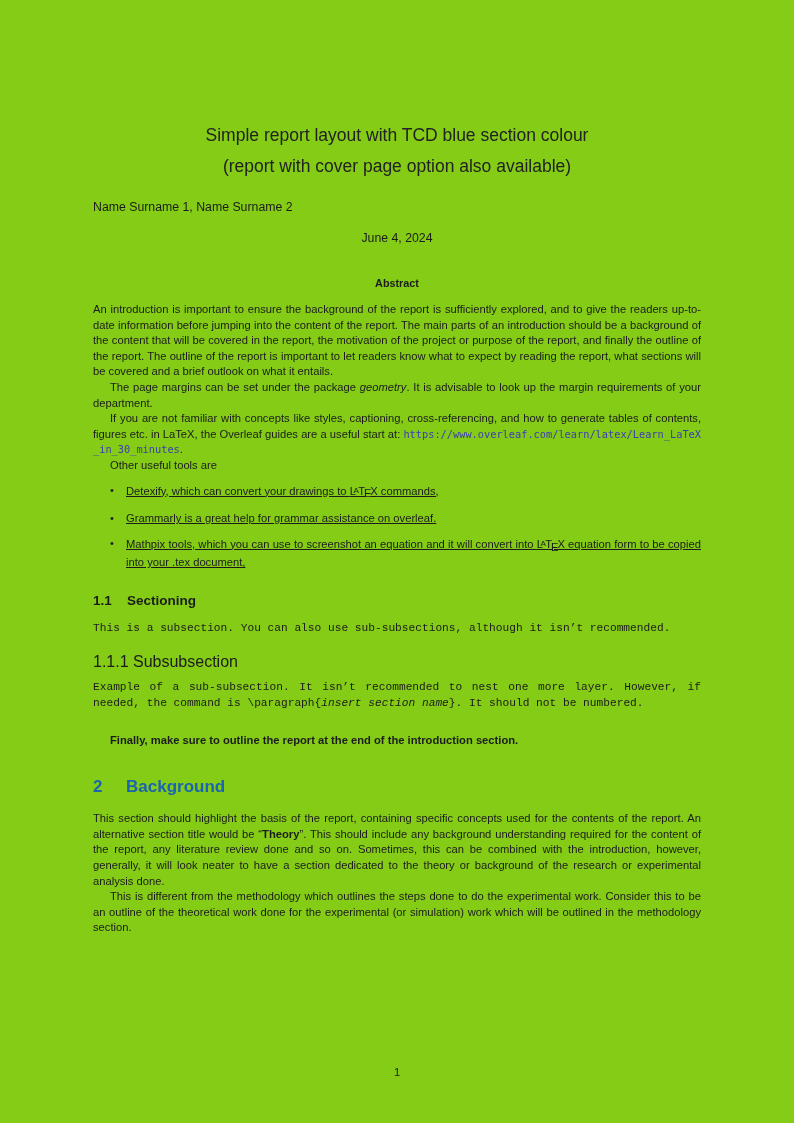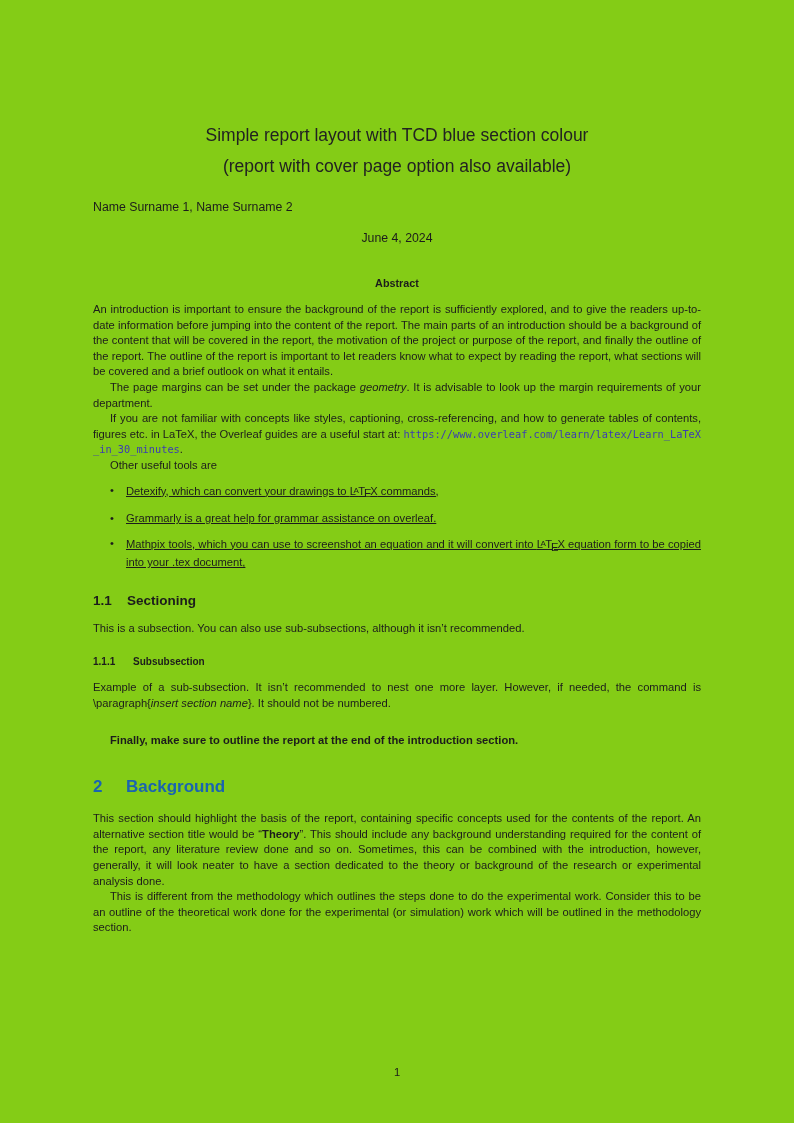--- a/index.html
+++ b/index.html
@@ -69,41 +69,42 @@
   .section-heading .sec-num { display: inline-block; min-width: 33px; }
   .subsection-heading {
     font-weight: bold;
     font-size: 13.5px;
     line-height: 20px;
     margin-top: 20px;
     color: #1c1c1c;
   }
   .subsection-heading .sec-num { display: inline-block; min-width: 34px; }
   .subsubsection-heading {
-    font-weight: bold;
-    font-size: 10px;
+    font-weight: normal;
+    font-size: 16px;
     line-height: 16px;
     margin-top: 18px;
     color: #1c1c1c;
   }
   .subsubsection-heading .sec-num { display: inline-block; min-width: 40px; }
   p.body-par {
     font-size: 11.2px;
     line-height: 15.6px;
     text-align: justify;
     text-indent: 17px;
     margin: 0;
   }
   p.body-par.first {
     text-indent: 0;
     margin-top: 12px;
   }
   p.body-par.after-heading {
     text-indent: 0;
     margin-top: 10px;
+    font-family: Liberation Mono, monospace;
   }
   p.body-par.spaced {
     margin-top: 21px;
     font-weight: bold;
   }
   ul.tool-list {
     list-style: none;
     margin-top: 9px;
     padding-left: 33px;
     text-decoration: underline;

